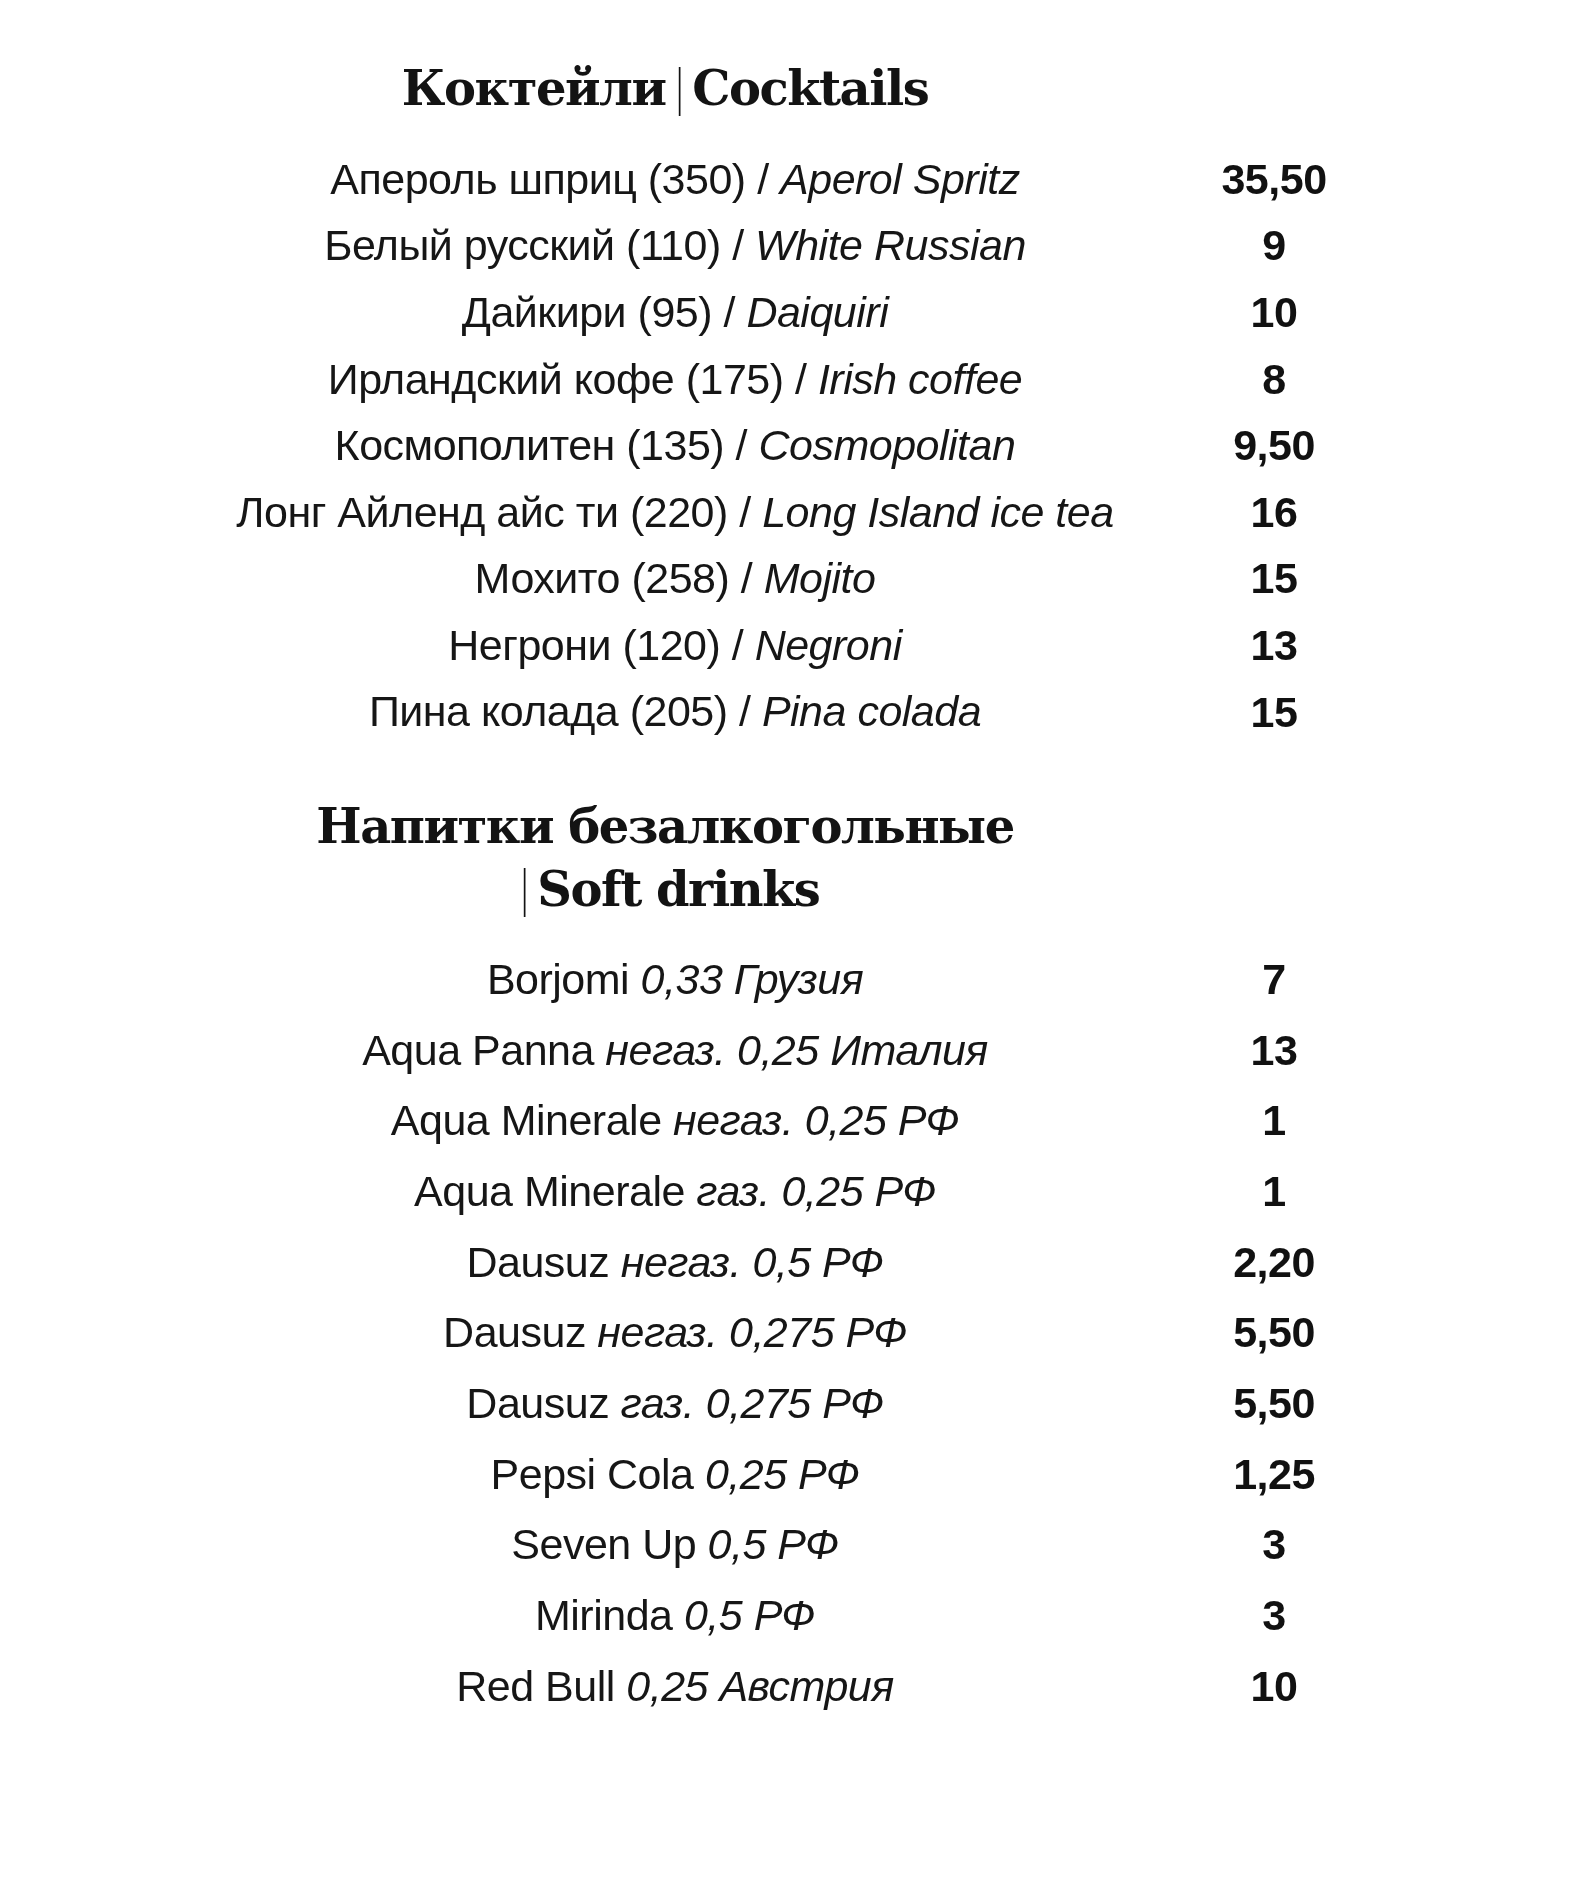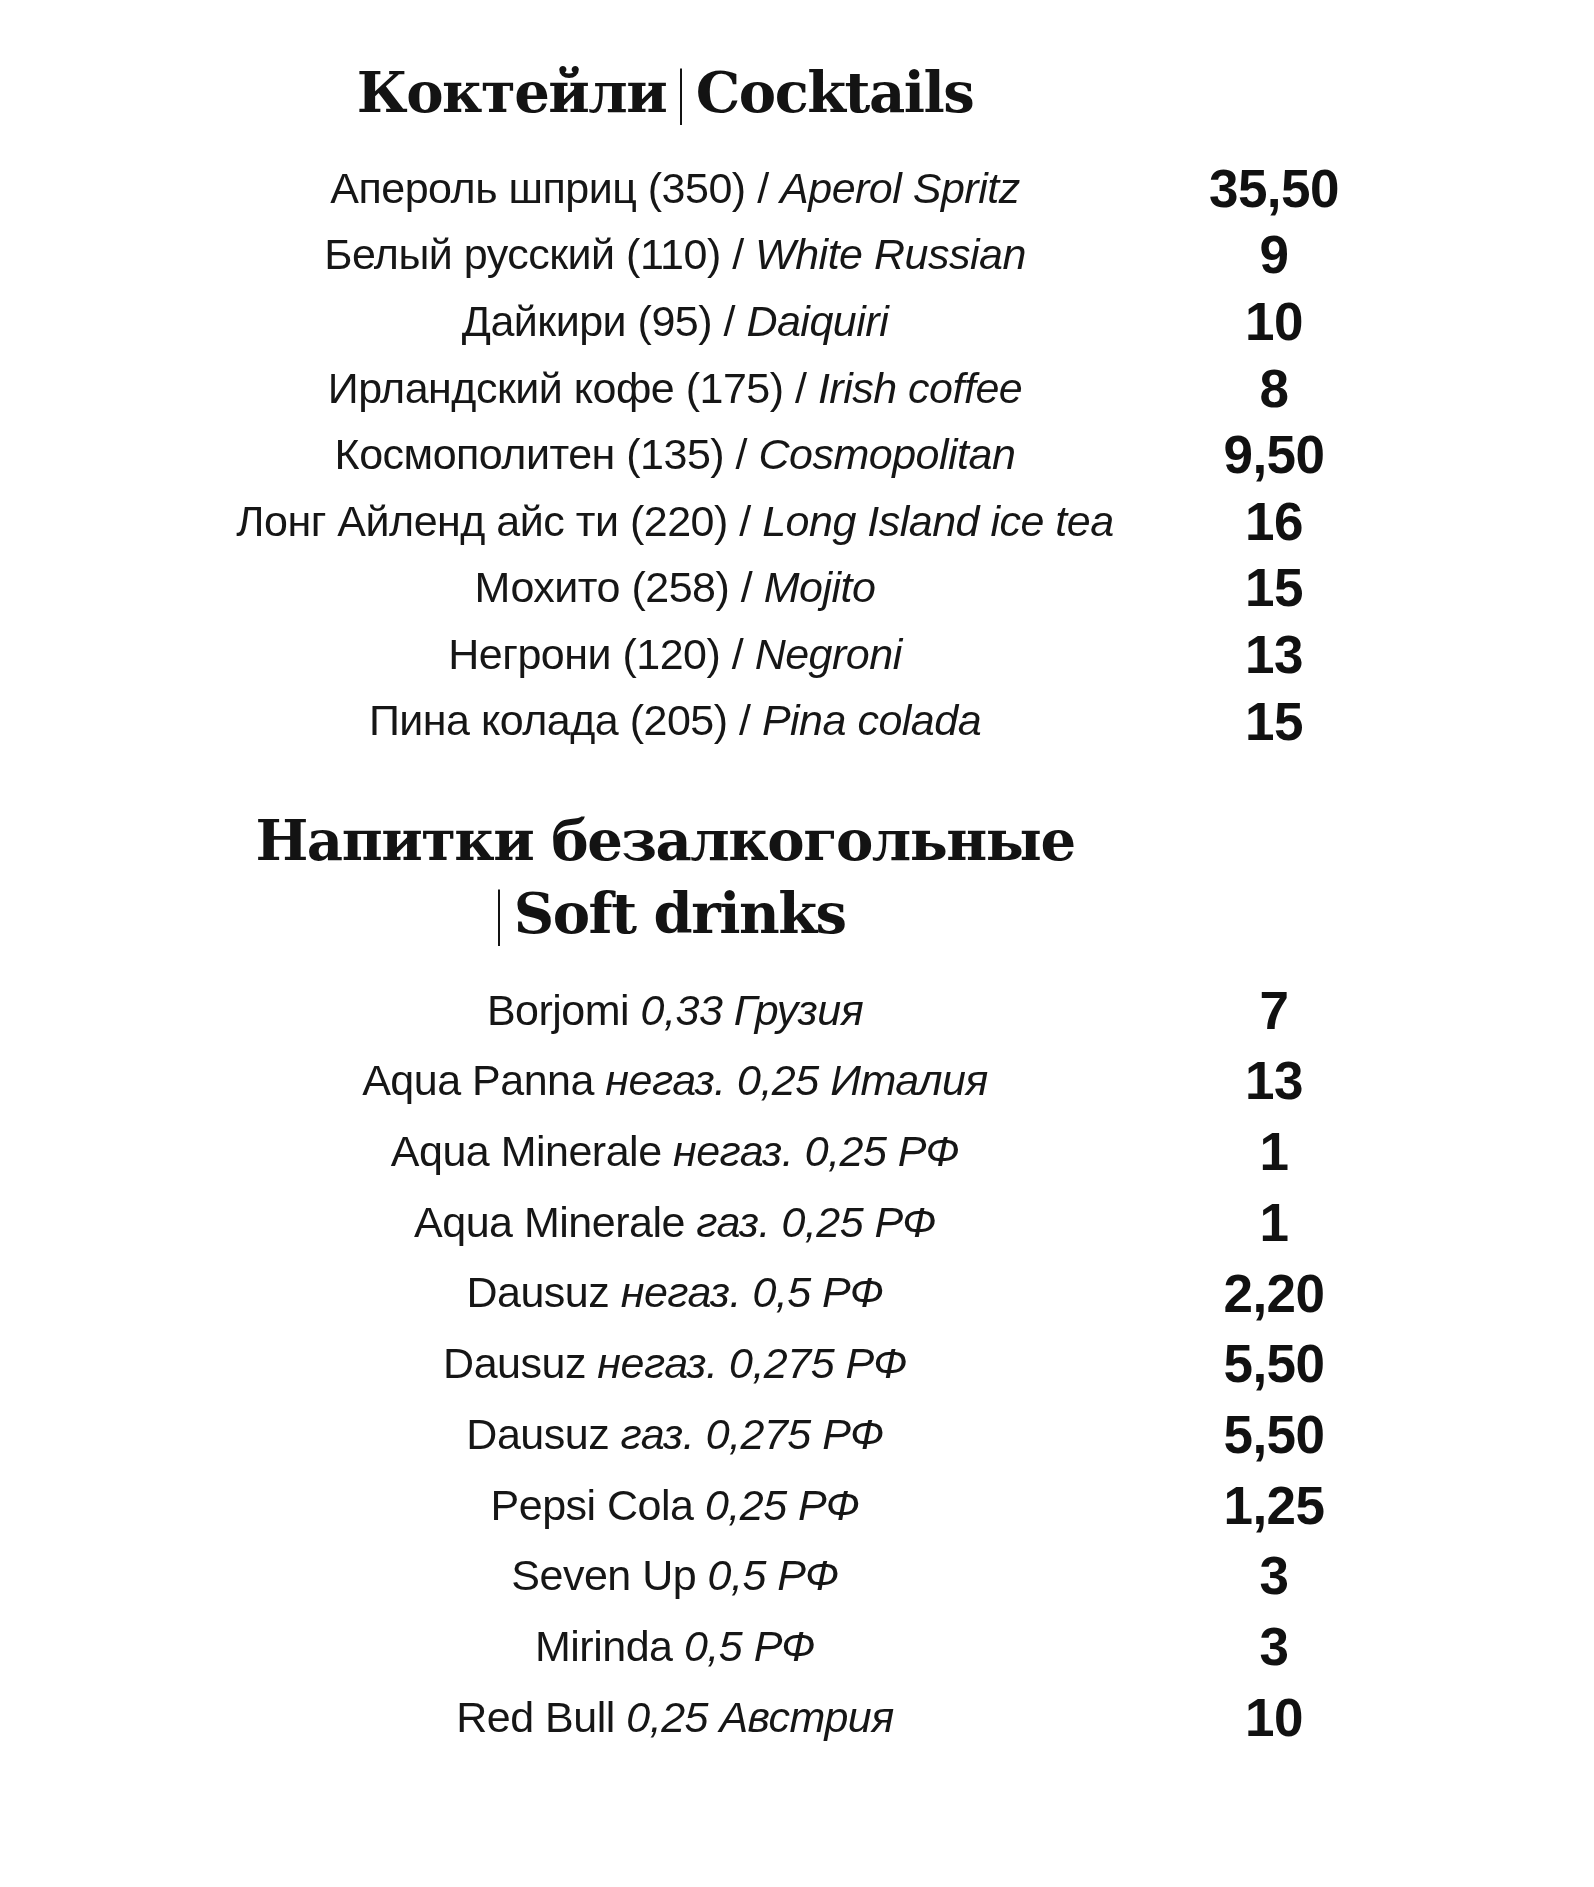--- a/index.html
+++ b/index.html
@@ -12,21 +12,21 @@
     font-family: "Liberation Sans", sans-serif;
     overflow: hidden;
   }
   .menu-section { display: flow-root; }
   .section-title {
     margin: 0;
     text-align: center;
     padding-right: 264px;            
     font-family: "DejaVu Serif", serif;
     font-weight: 700;
-    font-size: 56px;
+    font-size: 48px;
     line-height: 1.0;
     letter-spacing: -1.5px;
     color: #131313;
   }
   .section-0 .section-title { margin-top: 64px; }
   .section-1 .section-title { margin-top: 50px; line-height: 1.3; }
   .t-sep {
     display: inline-block;
     transform: scaleX(0.45);
     font-weight: 400;
@@ -44,21 +44,21 @@
     font-size: 43px;
     line-height: 1.05;
     white-space: nowrap;
     letter-spacing: -0.5px;
     color: #161616;
   }
   .en { font-style: italic; }
   .price {
     width: 220px;
     text-align: center;
-    font-size: 53px;
+    font-size: 43px;
     font-weight: 700;
     line-height: 1;
     letter-spacing: -0.5px;
     color: #111111;
   }
 </style>
 </head>
 <body>
 
 <main class="page">

